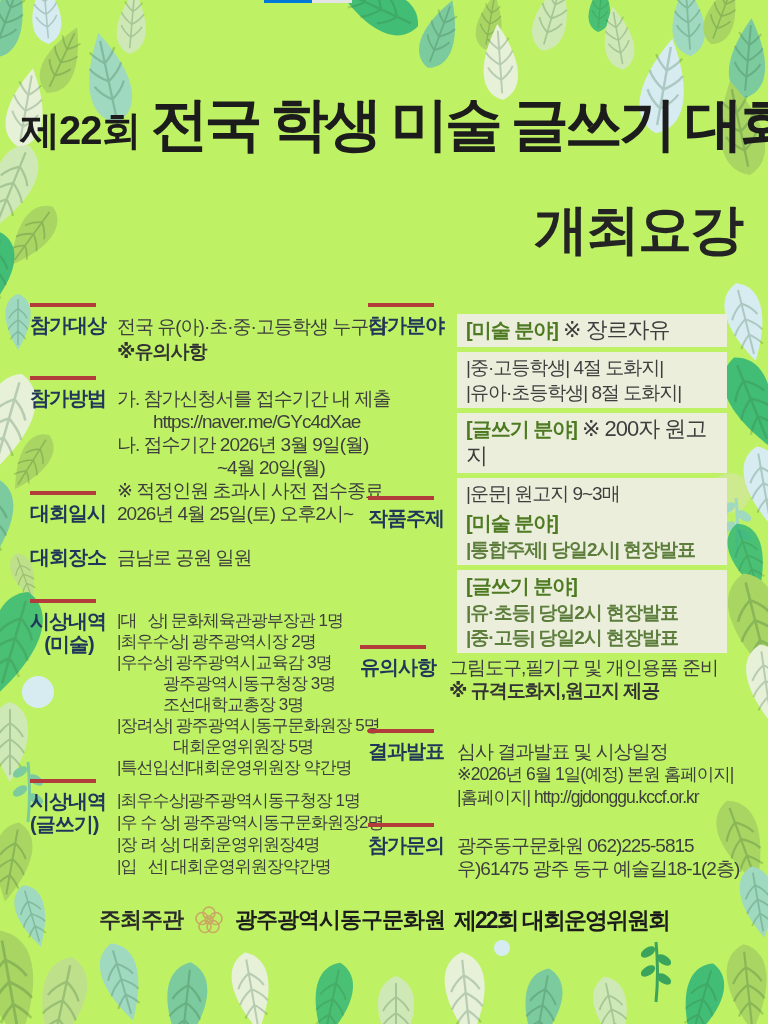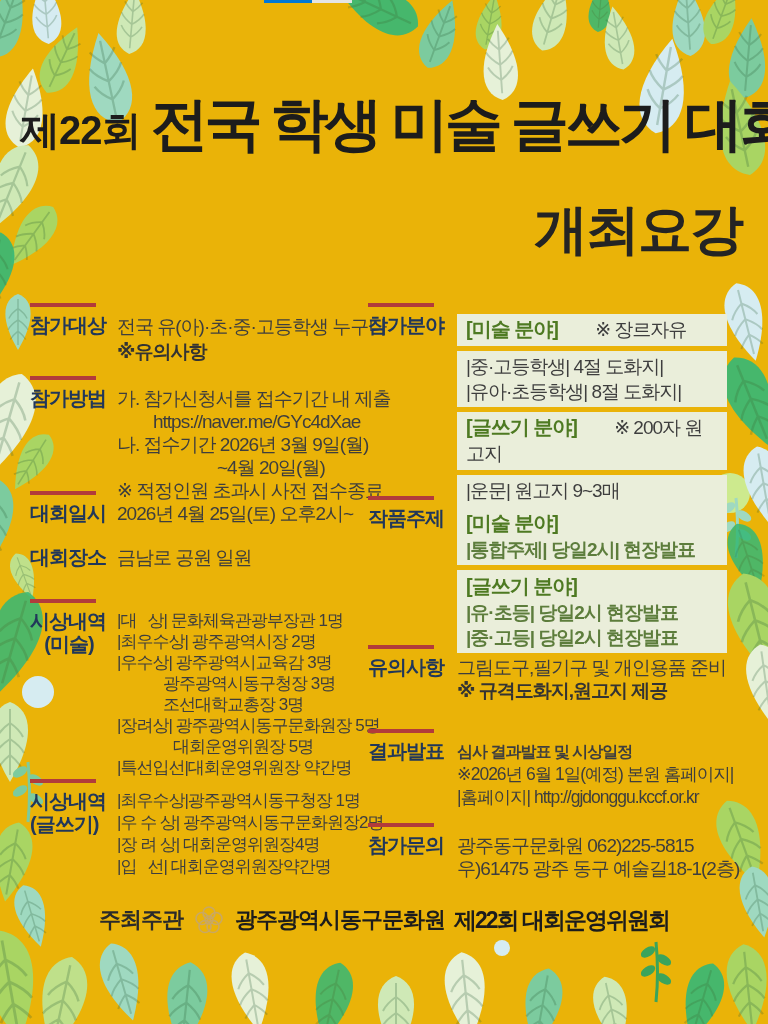--- a/index.html
+++ b/index.html
@@ -1,16 +1,16 @@
 <!DOCTYPE html>
 <html><head>
 <meta charset="utf-8">
 <style>
   html,body{margin:0;padding:0;background:#ffffff;}
-  .page{position:relative;width:768px;height:1024px;overflow:hidden;background:#eab308;
+  .page{position:relative;width:768px;height:1024px;overflow:hidden;background:#bef264;
         font-family:"Liberation Sans","DejaVu Sans",sans-serif;}
   .deco{position:absolute;left:0;top:0;z-index:0;pointer-events:none;}
   .content{position:absolute;left:0;top:0;width:768px;height:1024px;z-index:1;}
 
   
   .artifact-blue{position:absolute;left:264px;top:0;width:48px;height:3px;background:#0078d7;}
   .artifact-gray{position:absolute;left:312px;top:0;width:40px;height:3px;background:#e4e4e4;}
 
   
   .title1{position:absolute;top:86px;left:20px;width:730px;text-align:center;white-space:nowrap;color:#1c1c1c;}
@@ -30,21 +30,21 @@
   .lh25 .line{line-height:25px;}
   .ind1{padding-left:36px;}
   .ind2{padding-left:100px;}
   .award .line{font-size:17px;line-height:21px;}
   .ind-a{padding-left:46px;}
   .ind-b{padding-left:56px;}
 
   
   .gbox{background:#eaeeda;width:252px;padding:3px 9px;margin-bottom:5px;}
   .ghead{font-size:20px;font-weight:700;color:#4e7a22;letter-spacing:-1px;}
-  .gtail{font-size:19px;color:#3e3e3e;letter-spacing:-1px;padding-left:33px;}
+  .gtail{font-size:22px;color:#3e3e3e;letter-spacing:-1px;}
   .gline{font-size:19px;color:#3e3e3e;line-height:25px;white-space:pre;letter-spacing:-1px;}
   .gline-green{font-size:19px;color:#5d7d3c;line-height:25px;white-space:pre;letter-spacing:-1px;font-weight:bold;}
   .gbox-single{line-height:25px;}
 
   .small17 .line{font-size:17.5px;}
 
   
   .footer{position:absolute;top:903px;left:0;width:768px;display:flex;justify-content:center;
           align-items:center;gap:9px;white-space:nowrap;}
   .host-label{font-size:22px;font-weight:800;color:#2a2a2a;letter-spacing:-1px;}
@@ -252,38 +252,38 @@
           <div class="gline-green">|통합주제| 당일2시| 현장발표</div>
         </div>
         <div class="gbox">
           <div class="ghead">[글쓰기 분야]</div>
           <div class="gline-green">|유·초등| 당일2시 현장발표</div>
           <div class="gline-green">|중·고등| 당일2시 현장발표</div>
         </div>
       </div>
     </div>
 
-    <div class="sec" style="left:368px;top:645px;">
+    <div class="sec" style="left:360px;top:645px;">
       <div class="sec-label" style="width:80px;">
         <div class="redline"></div>
         <div class="lbl">유의사항</div>
       </div>
       <div class="sec-body pad-top">
         <div class="line">그림도구,필기구 및 개인용품 준비</div>
         <div class="line bold">※ 규격도화지,원고지 제공</div>
       </div>
     </div>
 
     <div class="sec" style="left:368px;top:729px;">
       <div class="sec-label" style="width:80px;">
         <div class="redline"></div>
         <div class="lbl">결과발표</div>
       </div>
       <div class="sec-body pad-top small17">
-        <div class="line" style="font-size:16px;font-weight:bold;">심사 결과발표 및 시상일정</div>
+        <div class="line" style="font-size:19px;">심사 결과발표 및 시상일정</div>
         <div class="line">※2026년 6월 1일(예정) 본원 홈페이지|</div>
         <div class="line">|홈페이지| http://gjdonggu.kccf.or.kr</div>
       </div>
     </div>
 
     <div class="sec" style="left:368px;top:823px;">
       <div class="sec-label" style="width:80px;">
         <div class="redline"></div>
         <div class="lbl">참가문의</div>
       </div>

